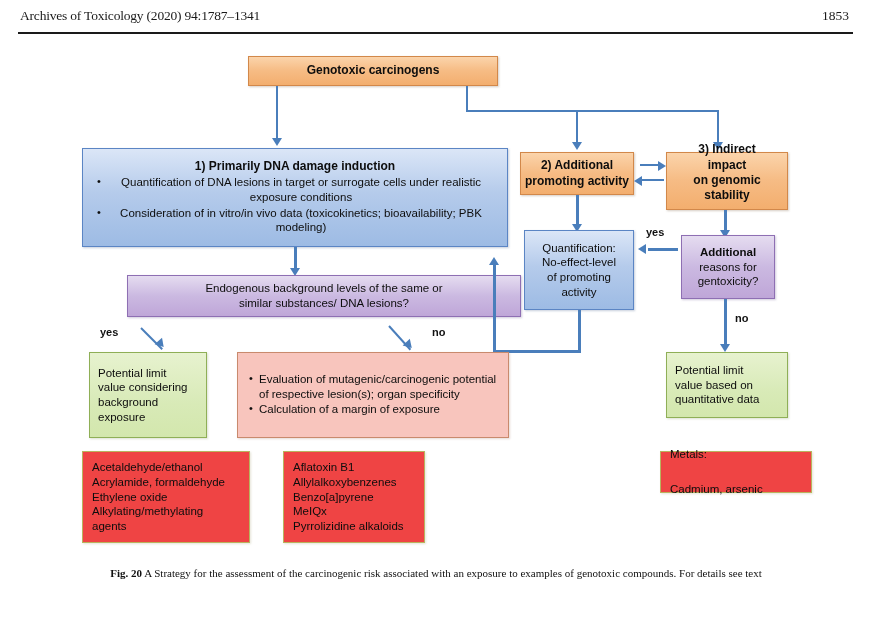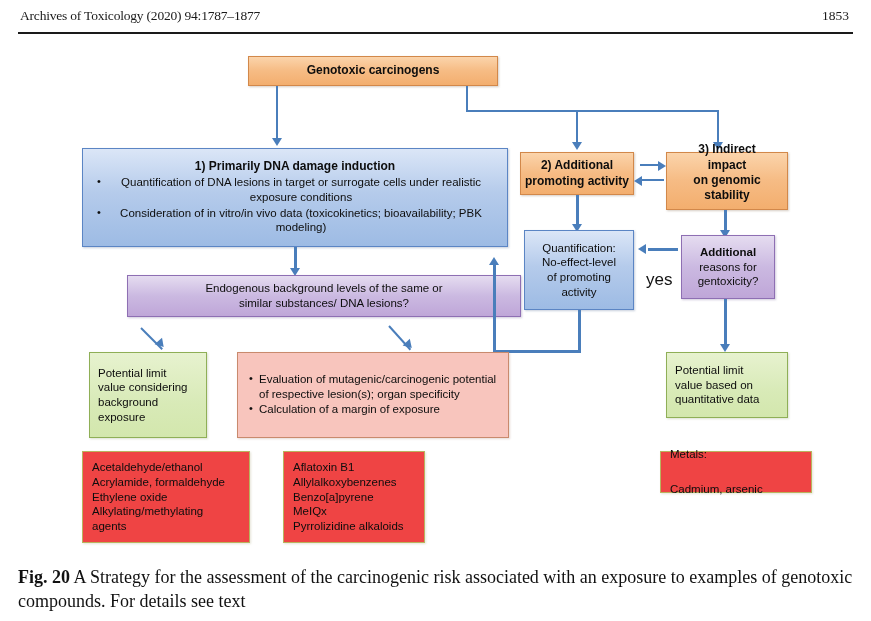--- a/index.html
+++ b/index.html
@@ -151,44 +151,43 @@
     border-left: 8px solid #4a7ebb;
   }
   .conn-diag {
     position: absolute;
     height: 2px;
     background: #4a7ebb;
     transform-origin: left center;
   }
   .edge-label {
     position: absolute;
-    font-size: 17px;
-    font-weight: normal;
+    font-size: 11px;
+    font-weight: bold;
     color: #121212;
-    margin-top: 44px;
   }
 
   
   .caption {
     position: absolute;
     left: 18px; top: 566px;
     width: 836px;
     font-family: "Liberation Serif", serif;
-    font-size: 18px;
+    font-size: 11px;
     line-height: 1.32;
     color: #111111;
-    text-align: left;
+    text-align: center;
   }
   .caption b { font-weight: bold; }
 </style>
 </head>
 <body>
 
 <div class="page-header">
-  <div class="header-journal">Archives of Toxicology (2020) 94:1787–1877</div>
+  <div class="header-journal">Archives of Toxicology (2020) 94:1787–1341</div>
   <div class="header-page">1853</div>
   <div class="header-rule"></div>
 </div>
 
 <div class="figure">
 
   <div class="node box-orange centered" style="left:248px; top:20px; width:250px; height:30px;">
     <div class="title">Genotoxic carcinogens</div>
   </div>
 

